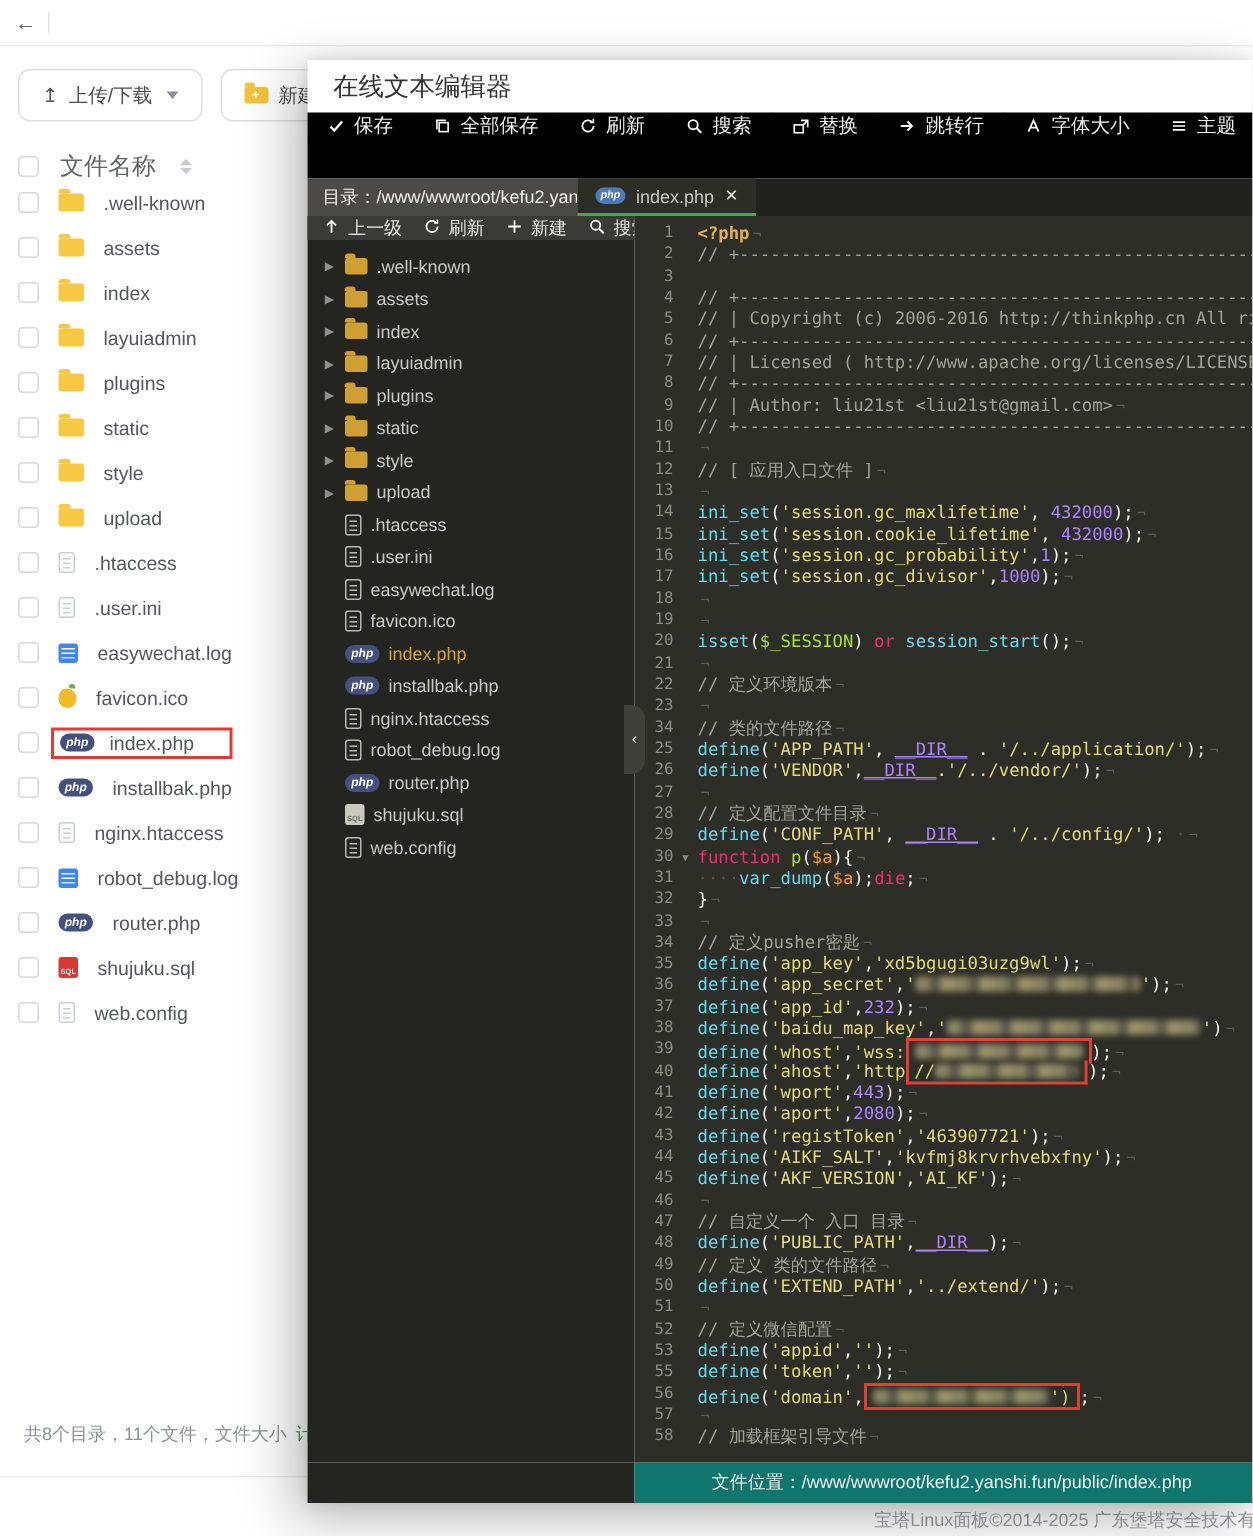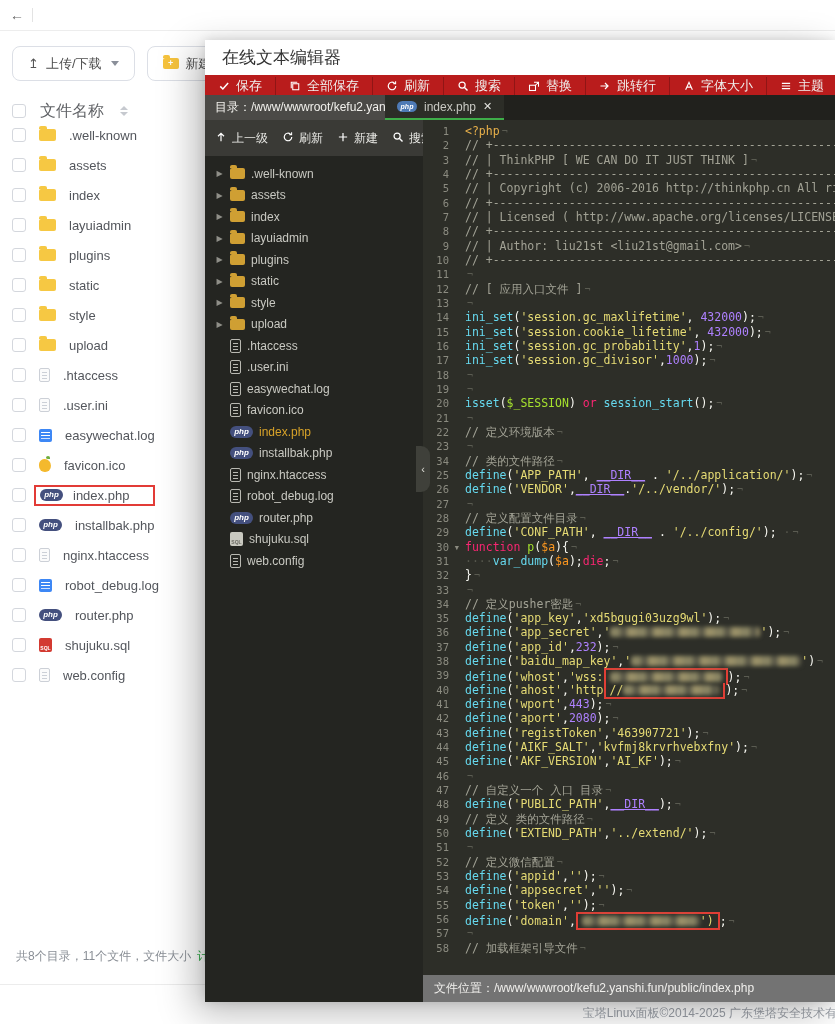--- a/index.html
+++ b/index.html
@@ -77,40 +77,40 @@
   .page-footer { position:absolute; top:1005px; right:-14px; font-size:12px; color:#9ba0a8;
     white-space:nowrap; z-index:1; }
 
   
   .modal { position:absolute; top:40px; left:205px; width:630px; height:962px; background:#fff;
     box-shadow:-10px 10px 35px rgba(0,0,0,.28), 0 0 10px rgba(0,0,0,.12);
     display:flex; flex-direction:column; z-index:10; }
   .modal-title { height:35px; display:flex; align-items:center; padding-left:17px;
     font-size:17px; color:#333; }
 
-  .ed-toolbar { height:20px; background:#b91c1c; display:flex; align-items:flex-end; }
+  .ed-toolbar { height:44px; background:#000000; display:flex; align-items:flex-start; }
   .ed-btn { display:flex; align-items:center; gap:6px; padding:0 13px; font-size:13px;
     color:#f0f0ee; cursor:pointer; border-right:1px solid rgba(0,0,0,.22); white-space:nowrap; }
   .ed-btn svg { display:block; }
 
   .pathrow { height:25px; display:flex; }
   .pathbar { width:180px; background:#4b4a47; color:#f2f1ed; font-size:12px; line-height:25px;
     padding-left:10px; white-space:nowrap; overflow:hidden; }
   .tabs { flex:1; background:#21211d; display:flex; }
   .tab { display:flex; align-items:center; gap:7px; padding:0 12px; background:#2c2d27;
     border-bottom:2px solid #3eae49; cursor:pointer; }
   .tab .tab-label { font-size:12px; color:#c9c9c3; }
   .tab .tab-close { color:#e4e4e0; font-size:11px; font-weight:bold; cursor:pointer; }
   .tab-php { min-width:20px; height:11px; padding:0 2px; border-radius:6px; background:#4e7ab5;
     color:#fff; font-size:7px; font-weight:bold; font-style:italic; line-height:11px; text-align:center; }
 
   .ed-content { flex:1; display:flex; min-height:0; position:relative; }
 
   .tree { width:218px; background:#242521; display:flex; flex-direction:column; }
-  .tree-toolbar { height:36px; background:#3a3a36; display:flex; align-items:center;
+  .tree-toolbar { height:16px; background:#3a3a36; display:flex; align-items:center;
     padding:0 10px; gap:14px; }
   .tree-tb-btn { display:flex; align-items:center; gap:5px; font-size:12px; color:#e8e8e4;
     cursor:pointer; white-space:nowrap; }
   .tree-list { flex:1; padding:7px 0 0 10px; overflow:hidden; }
   .tree-item { height:21.5px; display:flex; align-items:center; gap:6px; cursor:pointer; }
   .tw { width:9px; flex:0 0 auto; color:#8f8f88; font-size:8px; text-align:center; }
   .tree-item .tname { font-size:12px; color:#c9c9c2; white-space:nowrap; }
   .tree-item.active .tname { color:#d7a229; }
   .tree .icon-folder { width:15px; height:11px; background:#cf9f33; }
   .tree .icon-folder::before { background:#cf9f33; width:7px; }
@@ -121,21 +121,21 @@
     background:#3f403a; border-radius:0 9px 9px 0; display:flex; align-items:center;
     justify-content:center; color:#ddddd6; font-size:11px; cursor:pointer; z-index:3; }
 
   .codewrap { flex:1; background:#2d2e28; overflow:hidden; position:relative;
     font-family:"DejaVu Sans Mono","Liberation Mono",monospace; padding-top:4px; }
   .code-line { display:flex; height:14.33px; line-height:14.33px; }
   .gutter { width:34px; flex:0 0 auto; text-align:right; padding-right:8px; color:#8b8b80;
     font-size:10.5px; position:relative; }
   .fold { position:absolute; right:-2px; top:1px; font-size:7px; color:#8b8b80; }
   .code-text { white-space:pre; font-size:11.5px; padding-left:8px; color:#f8f8f2; }
-  .tk-tag { color:#e8b04a; font-weight:normal; }
+  .tk-tag { color:#e8b04a; font-weight:bold; }
   .tk-c  { color:#a2a295; }
   .tk-f  { color:#66d9ef; }
   .tk-s  { color:#e6db74; }
   .tk-n  { color:#ae81ff; }
   .tk-k  { color:#f92672; }
   .tk-v  { color:#a6e22e; }
   .tk-va { color:#fd971f; }
   .tk-fn { color:#a6e22e; }
   .tk-d  { color:#ae81ff; text-decoration:underline; }
   .tk-p  { color:#f8f8f2; }
@@ -144,22 +144,22 @@
   .blurseg { display:inline-block; height:10px; border-radius:3px; vertical-align:-1px;
     background:repeating-linear-gradient(90deg,#8a8563 0 10px,#5c5a49 10px 17px,#9a9168 17px 26px);
     filter:blur(2px); }
   .tk-boxtop, .tk-boxbottom, .tk-boxfull { display:inline-block; padding:0 4px; }
   .tk-boxtop    { border:2.5px solid #e03e35; border-bottom:none; }
   .tk-boxbottom { border:2.5px solid #e03e35; border-top:none; }
   .tk-boxfull   { border:2.5px solid #e03e35; }
 
   .modal-bottom { height:27px; display:flex; }
   .bottom-stub { width:218px; background:#242521; }
-  .file-location { flex:1; background:#737373; color:#f0efec; font-size:12px; line-height:27px;
-    padding-left:11px; white-space:nowrap; overflow:hidden; }
+  .file-location { flex:1; background:#0f766e; color:#f0efec; font-size:12px; line-height:27px;
+    padding-left:11px; white-space:nowrap; overflow:hidden;text-align:center; }
 </style>
 </head>
 <body>
 
 <div class="crumbbar">
   <span class="back-arrow">←</span>
   <span class="crumb-divider"></span>
 </div>
 
 <div class="left-toolbar">
@@ -509,21 +509,20 @@
         <div class="code-line">
           <span class="gutter">1</span>
           <span class="code-text"><span class="tk-tag">&lt;?php</span><span class="eol">¬</span></span>
         </div>
         <div class="code-line">
           <span class="gutter">2</span>
           <span class="code-text"><span class="tk-c">// +----------------------------------------------------------------------</span></span>
         </div>
         <div class="code-line">
           <span class="gutter">3</span>
-          <span class="code-text"><span class="tk-c">// | ThinkPHP [ WE CAN DO IT JUST THINK ]</span><span class="eol">¬</span></span>
         </div>
         <div class="code-line">
           <span class="gutter">4</span>
           <span class="code-text"><span class="tk-c">// +----------------------------------------------------------------------</span></span>
         </div>
         <div class="code-line">
           <span class="gutter">5</span>
           <span class="code-text"><span class="tk-c">// | Copyright (c) 2006-2016 http://thinkphp.cn All rights reserved.</span></span>
         </div>
         <div class="code-line">
@@ -710,24 +709,20 @@
           <span class="gutter">51</span>
           <span class="code-text"><span class="eol">¬</span></span>
         </div>
         <div class="code-line">
           <span class="gutter">52</span>
           <span class="code-text"><span class="tk-c">// 定义微信配置</span><span class="eol">¬</span></span>
         </div>
         <div class="code-line">
           <span class="gutter">53</span>
           <span class="code-text"><span class="tk-f">define</span><span class="tk-p">(</span><span class="tk-s">'appid'</span><span class="tk-p">,</span><span class="tk-s">''</span><span class="tk-p">);</span><span class="eol">¬</span></span>
-        </div>
-        <div class="code-line">
-          <span class="gutter">54</span>
-          <span class="code-text"><span class="tk-f">define</span><span class="tk-p">(</span><span class="tk-s">'appsecret'</span><span class="tk-p">,</span><span class="tk-s">''</span><span class="tk-p">);</span><span class="eol">¬</span></span>
         </div>
         <div class="code-line">
           <span class="gutter">55</span>
           <span class="code-text"><span class="tk-f">define</span><span class="tk-p">(</span><span class="tk-s">'token'</span><span class="tk-p">,</span><span class="tk-s">''</span><span class="tk-p">);</span><span class="eol">¬</span></span>
         </div>
         <div class="code-line">
           <span class="gutter">56</span>
           <span class="code-text"><span class="tk-f">define</span><span class="tk-p">(</span><span class="tk-s">'domain'</span><span class="tk-p">,</span><span class="tk-boxfull"><span class="blurseg" style="width: 118px;"></span><span class="tk-s">')</span></span><span class="tk-p">;</span><span class="eol">¬</span></span>
         </div>
         <div class="code-line">

